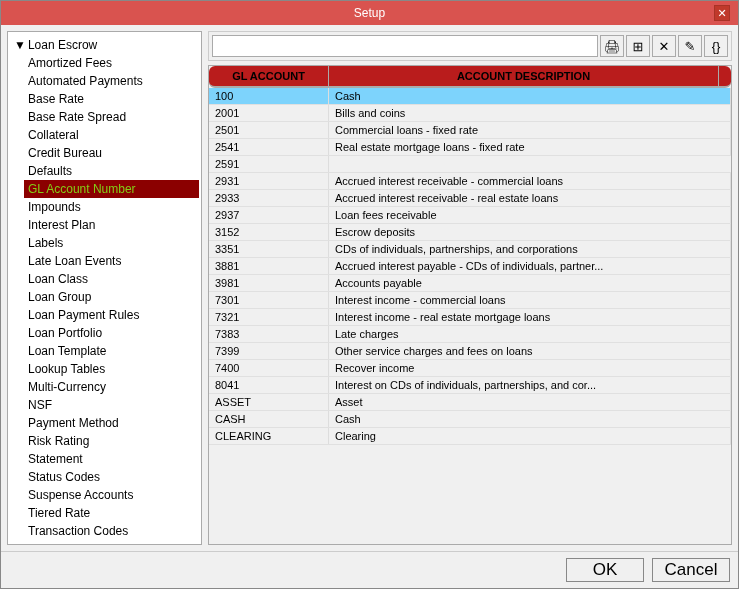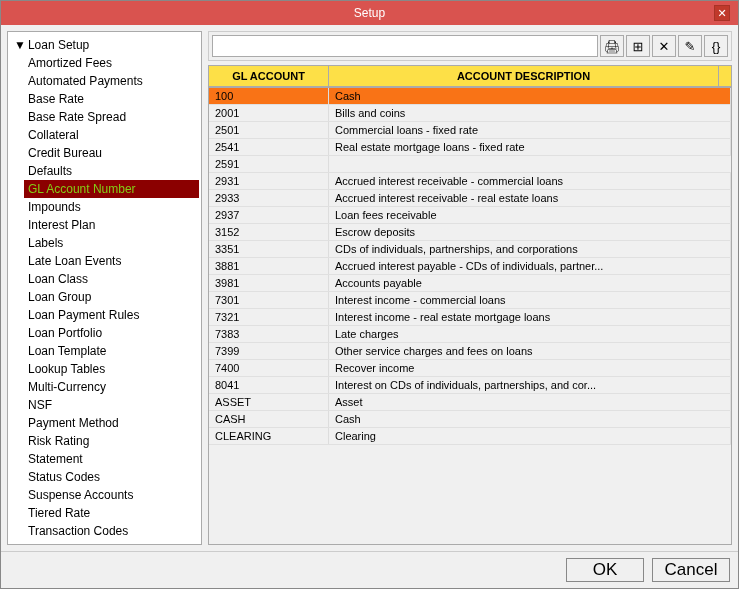--- a/index.html
+++ b/index.html
@@ -120,41 +120,42 @@
     .table-container {
       flex: 1;
       border: 1px solid #aaa;
       overflow: hidden;
       display: flex;
       flex-direction: column;
     }
     .table-header {
       display: grid;
       grid-template-columns: 120px 1fr 12px;
-      background: #fde047;
+      background: #b91c1c;
       border-bottom: 2px solid #aaa;
+      border-radius: 6px;
     }
     .table-header-cell {
       padding: 4px 8px;
       font-weight: bold;
       font-size: 11px;
       text-align: center;
       border-right: 1px solid #aaa;
     }
     .table-body {
       overflow-y: scroll;
       flex: 1;
     }
     .table-row {
       display: grid;
       grid-template-columns: 120px 1fr;
       border-bottom: 1px solid #e0e0e0;
     }
     .table-row.selected-row {
-      background: #f97316;
+      background: #7dd3fc;
     }
     .table-cell {
       padding: 2px 6px;
       font-size: 11px;
       border-right: 1px solid #ddd;
       overflow: hidden;
       text-overflow: ellipsis;
       white-space: nowrap;
     }
     .footer-area {
@@ -194,21 +195,21 @@
     <span class="title-bar-text">Setup</span>
     <div class="title-bar-close">✕</div>
   </div>
 
   <div class="content-area">
 
     <div class="left-panel">
       <div class="tree-root">
         <div class="tree-item parent">
           <span>▼</span>
-          <span>Loan Setup</span>
+          <span>Loan Escrow</span>
         </div>
         <div class="tree-children">
 
         <div class="tree-item">Amortized Fees</div>
             <div class="tree-item">Automated Payments</div>
             <div class="tree-item">Base Rate</div>
             <div class="tree-item">Base Rate Spread</div>
             <div class="tree-item">Collateral</div>
             <div class="tree-item">Credit Bureau</div>
             <div class="tree-item">Defaults</div>

